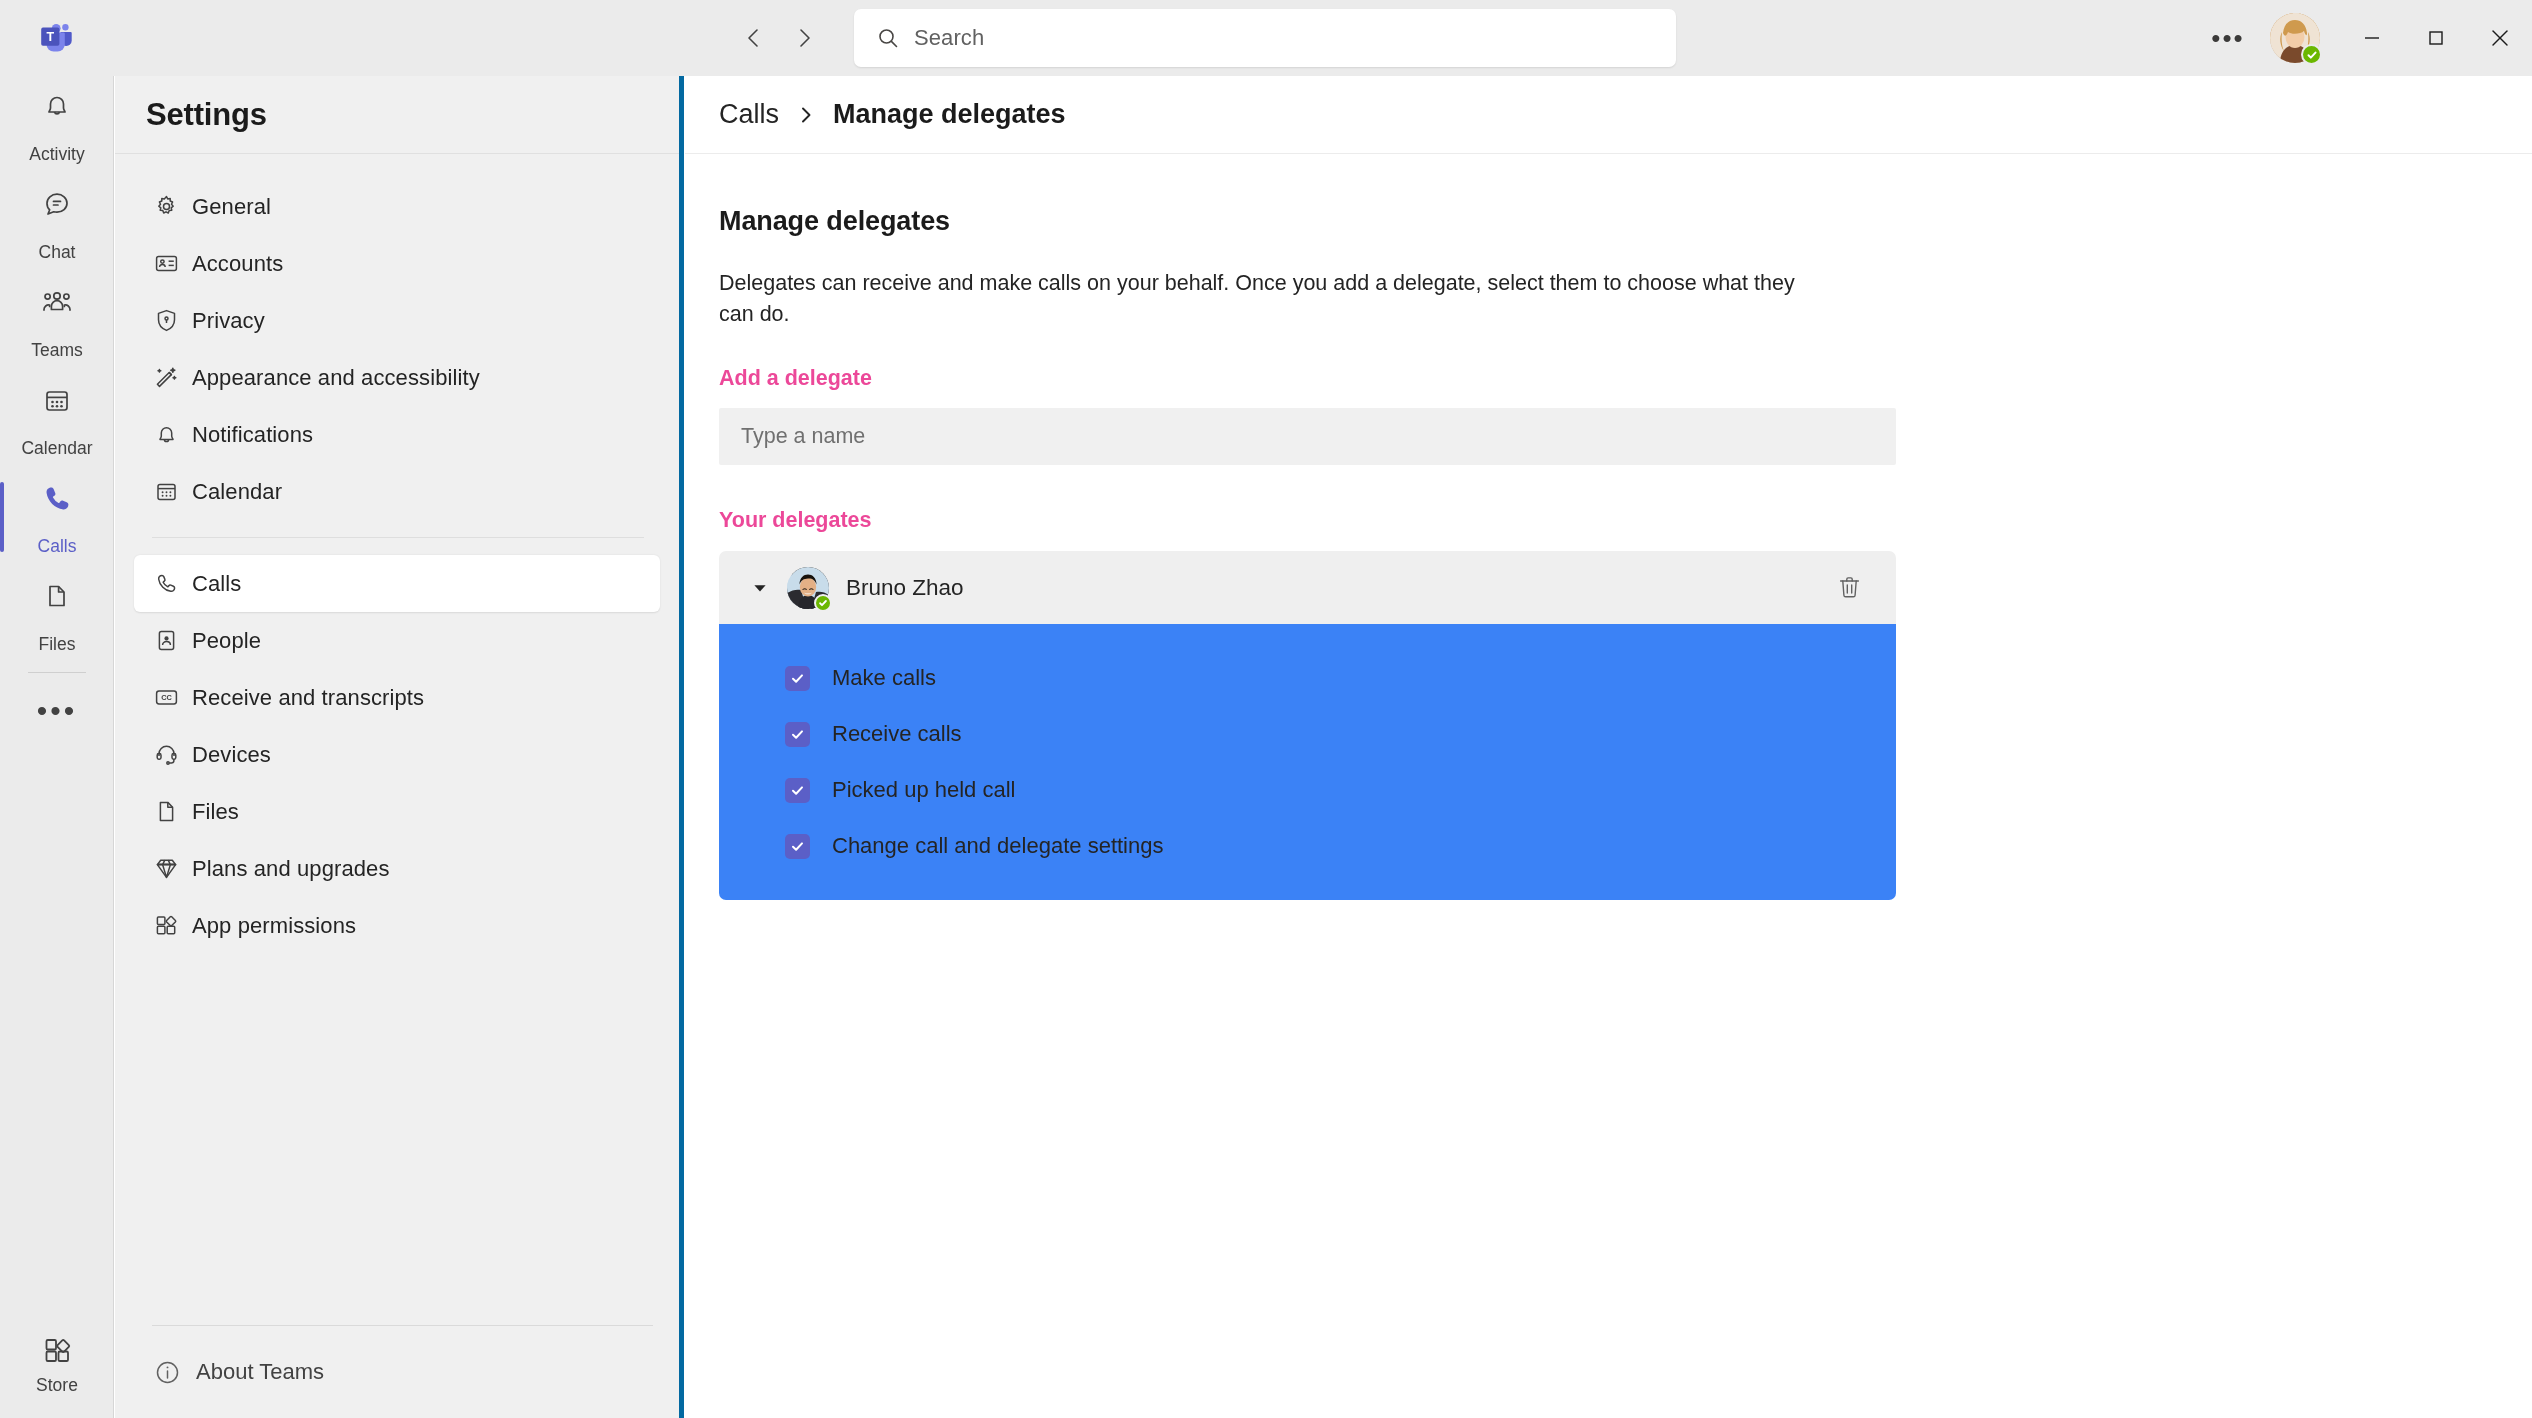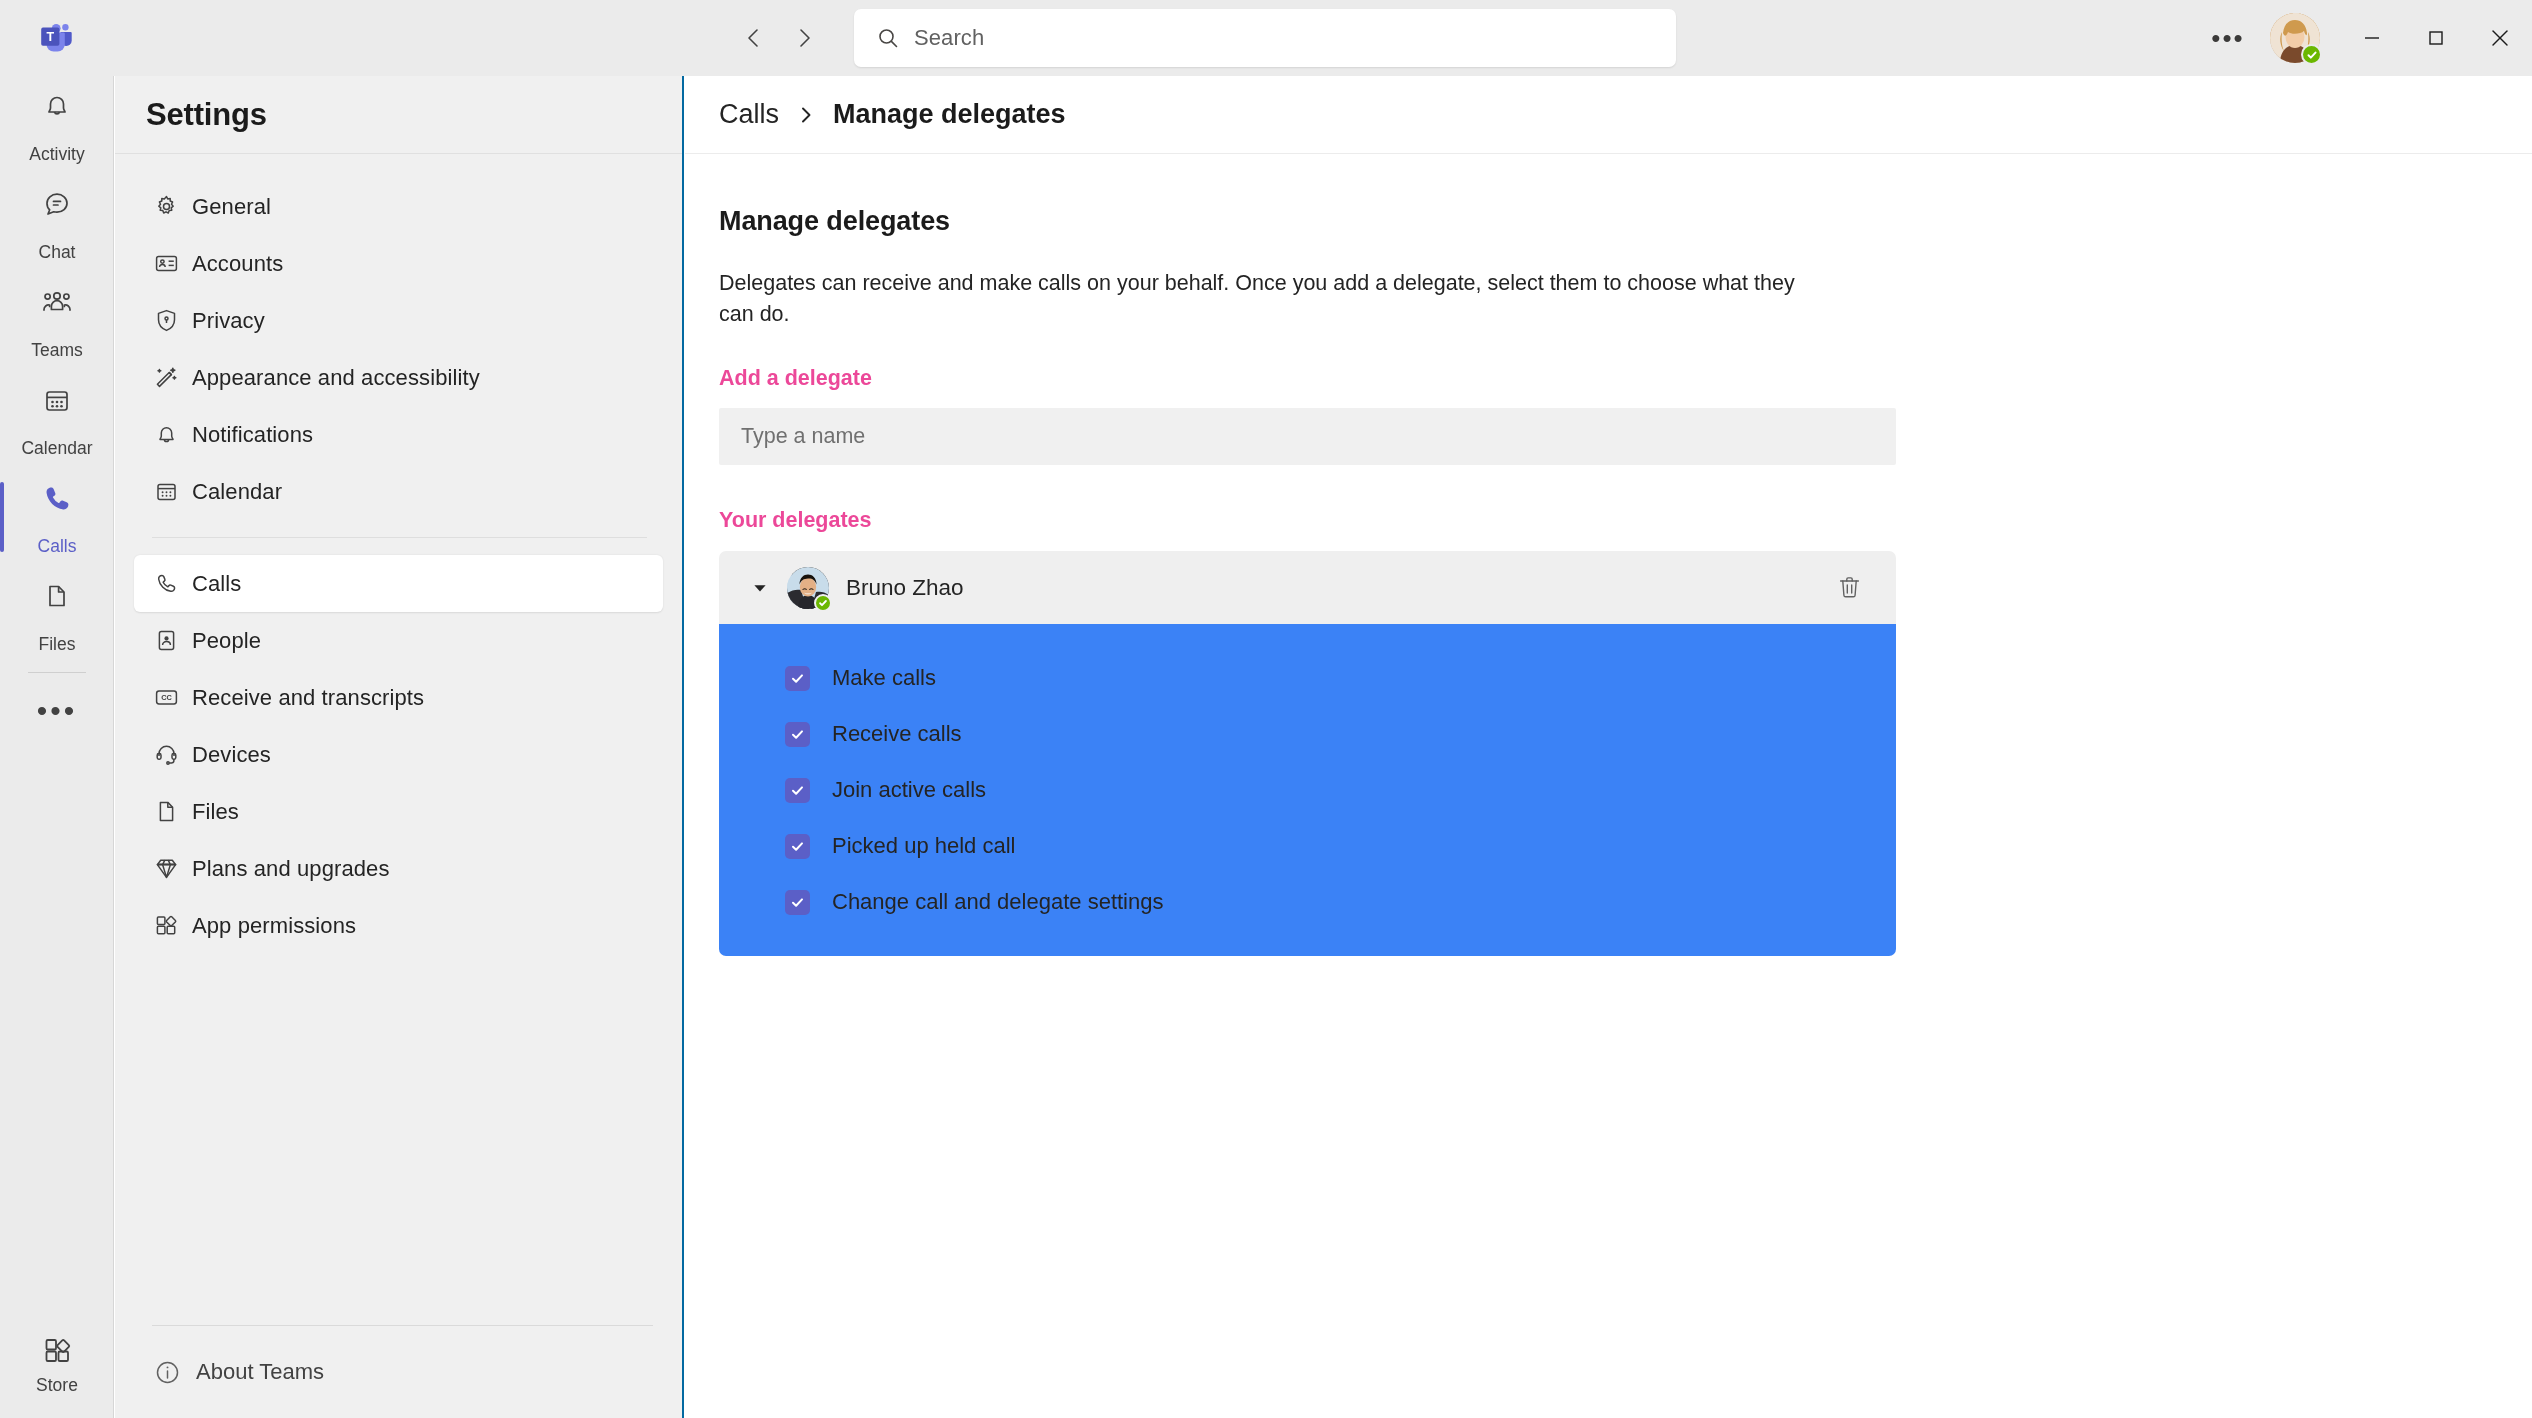--- a/index.html
+++ b/index.html
@@ -118,21 +118,21 @@
     display:flex; flex-direction:column; align-items:center; gap:5px;
     color:#424242; cursor:pointer;
   }
   #rail-store .rail-label{ font-size:17.5px; }
 
   
   #settings-pane{
     position:absolute; left:115px; top:76px;
     width:569px; height:1342px;
     background:#f0f0f0;
-    border-right:2px solid #0369a1;
+    border-right:5px solid #0369a1;
   }
   #settings-header{
     height:78px;
     display:flex; align-items:center;
     padding-left:31px;
     border-bottom:1px solid #e0e0e0;
   }
   #settings-title{
     font-size:31px; font-weight:bold; color:#1b1b1b; letter-spacing:-.2px;
   }
@@ -703,28 +703,20 @@
 
         <div class="perm-row">
           <span class="cbox">
             <svg width="15" height="15" viewBox="0 0 15 15" fill="none" stroke="#ffffff" stroke-width="2" stroke-linecap="round" stroke-linejoin="round">
               <polyline points="3,7.8 6.1,10.8 12,4.4"></polyline>
             </svg>
           </span>
           <span class="perm-label">Receive calls</span>
         </div>
 
-        <div class="perm-row">
-          <span class="cbox">
-            <svg width="15" height="15" viewBox="0 0 15 15" fill="none" stroke="#ffffff" stroke-width="2" stroke-linecap="round" stroke-linejoin="round">
-              <polyline points="3,7.8 6.1,10.8 12,4.4"></polyline>
-            </svg>
-          </span>
-          <span class="perm-label">Join active calls</span>
-        </div>
 
         <div class="perm-row">
           <span class="cbox">
             <svg width="15" height="15" viewBox="0 0 15 15" fill="none" stroke="#ffffff" stroke-width="2" stroke-linecap="round" stroke-linejoin="round">
               <polyline points="3,7.8 6.1,10.8 12,4.4"></polyline>
             </svg>
           </span>
           <span class="perm-label">Picked up held call</span>
         </div>
 

